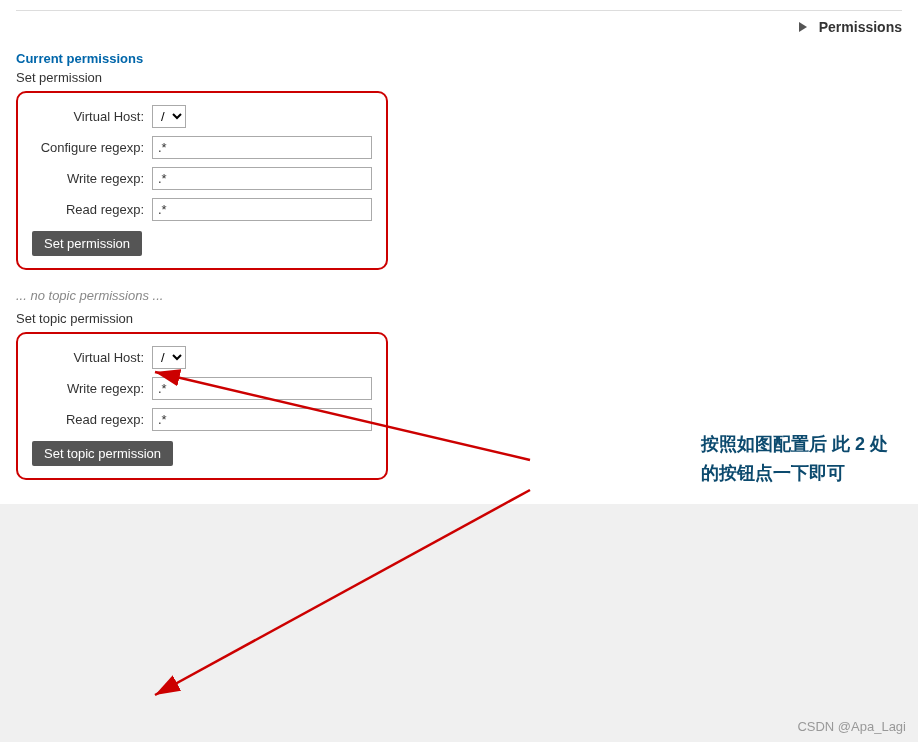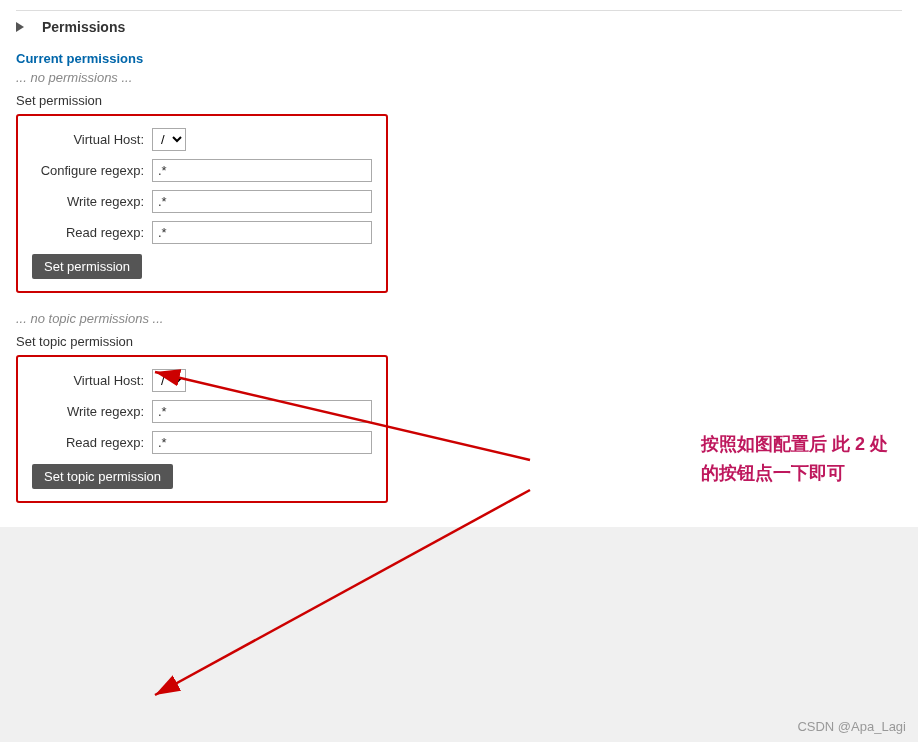--- a/index.html
+++ b/index.html
@@ -15,26 +15,27 @@
     .page-wrapper {
       background: #fff;
       padding: 10px 16px;
       width: 100%;
     }
 
     
     .section-header {
       display: flex;
       align-items: center;
-      gap: 18px;
+      gap: 12px;
       font-weight: bold;
       font-size: 14px;
       padding: 8px 0;
       border-top: 1px solid #ddd;
       margin-bottom: 8px;
+      justify-content: flex-end;
     }
     .section-header .triangle {
       width: 0; height: 0;
       border-top: 5px solid transparent;
       border-bottom: 5px solid transparent;
       border-left: 8px solid #555;
       display: inline-block;
     }
 
     
@@ -56,21 +57,21 @@
     
     .set-perm-label {
       font-size: 13px;
       margin-bottom: 6px;
       color: #333;
     }
 
     
     .form-box {
       border: 2px solid #cc0000;
-      border-radius: 3px;
+      border-radius: 10px;
       padding: 12px 14px;
       display: inline-block;
       background: #fff;
       margin-bottom: 14px;
     }
 
     
     .form-row {
       display: flex;
       align-items: center;
@@ -109,21 +110,21 @@
       margin-top: 2px;
     }
 
     
     .annotation {
       position: absolute;
       right: 30px;
       top: 430px;
       font-size: 18px;
       font-weight: bold;
-      color: #be185d;
+      color: #0c4a6e;
       line-height: 1.6;
     }
 
     
     .arrows-overlay {
       position: absolute;
       top: 0; left: 0;
       width: 918px;
       height: 742px;
       pointer-events: none;
@@ -148,21 +149,20 @@
 
   
   <div class="section-header">
     <span class="triangle"></span>
     <span>Permissions</span>
   </div>
 
   <div class="section-gap">
     <a class="link">Current permissions</a>
   </div>
-  <div class="no-perm">... no permissions ...</div>
   <div class="set-perm-label">Set permission</div>
 
   <div class="form-box">
     <div class="form-row">
       <label>Virtual Host:</label>
       <select>
         <option>/</option>
       </select>
     </div>
     <div class="form-row">

